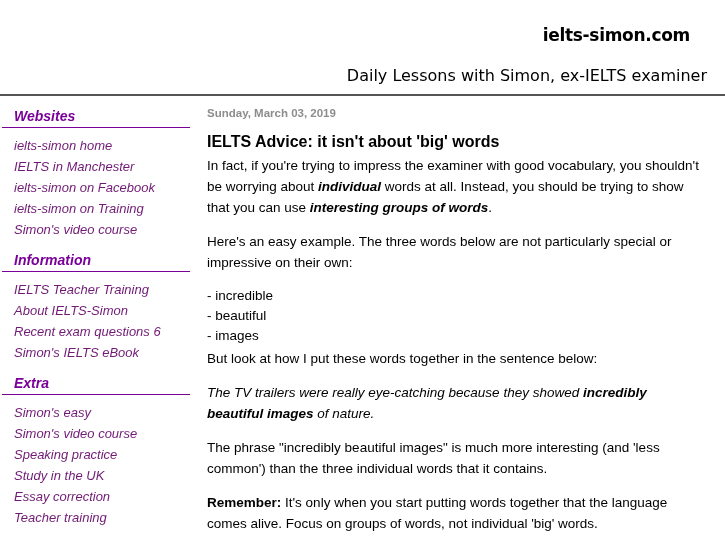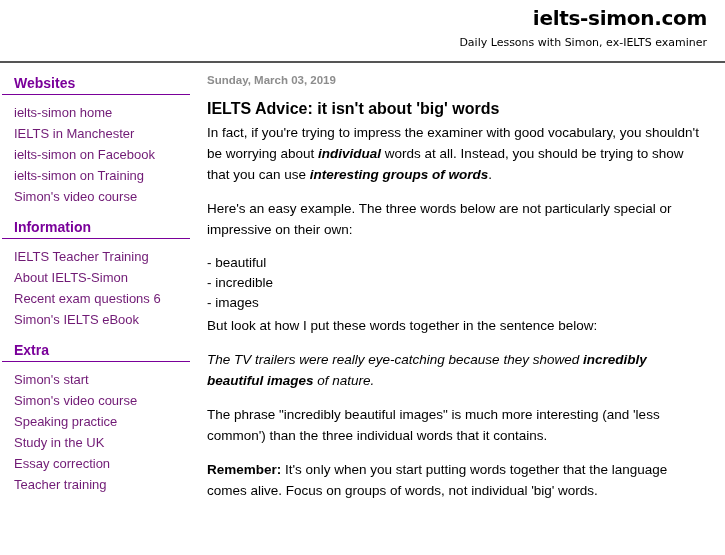--- a/index.html
+++ b/index.html
@@ -18,31 +18,31 @@
   
   .site-header {
     box-sizing: border-box;
     width: 725px;
     padding: 4px 18px 8px 0;
     text-align: right;
     border-bottom: 2px solid #555555;
   }
   .site-title {
     font-family: "DejaVu Sans", sans-serif;
-    font-size: 20px;
+    font-size: 17px;
     font-weight: bold;
     letter-spacing: -0.3px;
     color: #000000;
     line-height: 28px;
-    margin: 0;
+    margin: 17px;
     padding-left: 28px;
   }
   .site-tagline {
     font-family: "DejaVu Sans", sans-serif;
-    font-size: 11px;
+    font-size: 16px;
     color: #000000;
     line-height: 20px;
     margin: 1px 0 0 0;
   }
 
   
   .page-body {
     display: flex;
     align-items: flex-start;
     width: 725px;
@@ -50,20 +50,21 @@
 
   
   .sidebar {
     box-sizing: border-box;
     width: 200px;
     flex: 0 0 200px;
     padding: 12px 0 0 0;
   }
   .sidebar-section {
     margin: 0 0 12px 0;
+    font-style: italic;
   }
   .sidebar-heading {
     font-size: 14px;
     font-weight: bold;
     color: #7a009a;
     padding: 0 0 3px 12px;
     margin: 0 10px 7px 2px;
     border-bottom: 1px solid #7a009a;
     line-height: 16px;
   }
@@ -149,21 +150,21 @@
     <div class="sidebar-section">
       <div class="sidebar-heading">Information</div>
       <a class="sidebar-link" href="#">IELTS Teacher Training</a>
       <a class="sidebar-link" href="#">About IELTS-Simon</a>
       <a class="sidebar-link" href="#">Recent exam questions 6</a>
       <a class="sidebar-link" href="#">Simon's IELTS eBook</a>
     </div>
 
     <div class="sidebar-section">
       <div class="sidebar-heading">Extra</div>
-      <a class="sidebar-link" href="#">Simon's start</a>
+      <a class="sidebar-link" href="#">Simon's easy</a>
       <a class="sidebar-link" href="#">Simon's video course</a>
       <a class="sidebar-link" href="#">Speaking practice</a>
       <a class="sidebar-link" href="#">Study in the UK</a>
       <a class="sidebar-link" href="#">Essay correction</a>
       <a class="sidebar-link" href="#">Teacher training</a>
     </div>
 
   </div>
 
   <div class="main">
@@ -172,22 +173,22 @@
 
     <h1 class="post-title">IELTS Advice: it isn't about 'big' words</h1>
 
     <div class="post-body">
 
 
       <p><span>In fact, if you're trying to impress the examiner with good vocabulary, you shouldn't be worrying about </span><span class="bi">individual</span><span> words at all. Instead, you should be trying to show that you can use </span><span class="bi">interesting groups of words</span><span>.</span></p>
 
       <p>Here's an easy example. The three words below are not particularly special or impressive on their own:</p>
 
+      <p class="tight list-first">- incredible</p>
       <p class="tight">- beautiful</p>
-      <p class="tight list-first">- incredible</p>
       <p class="tight list-last">- images</p>
 
       <p>But look at how I put these words together in the sentence below:</p>
 
       <p class="quote"><span>The TV trailers were really eye-catching because they showed </span><span class="b">incredibly beautiful images</span><span> of nature.</span></p>
 
       <p>The phrase "incredibly beautiful images" is much more interesting (and 'less common') than the three individual words that it contains.</p>
 
       <p><span class="b">Remember:</span><span> It's only when you start putting words together that the language comes alive. Focus on groups of words, not individual 'big' words.</span></p>
 

